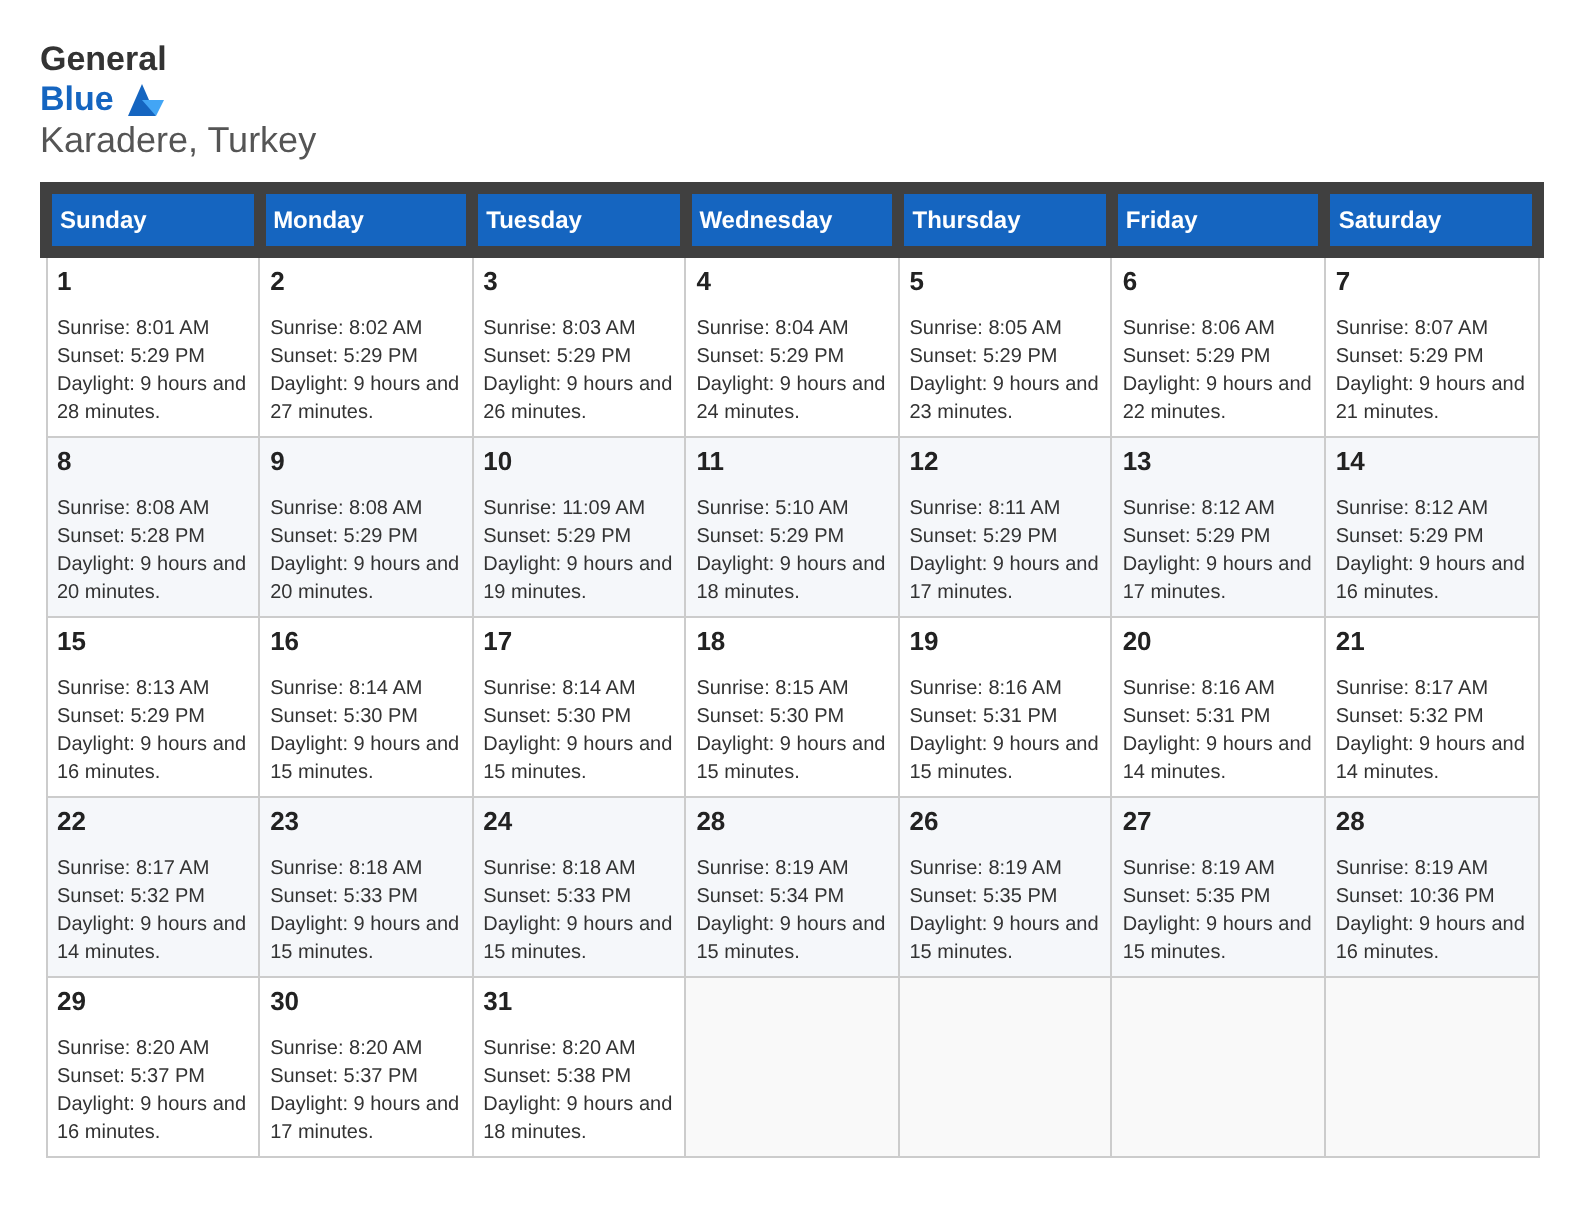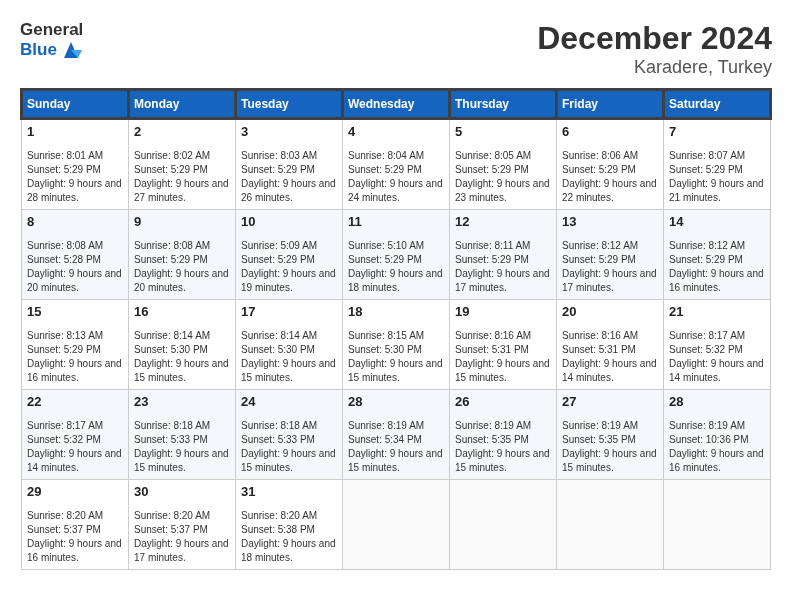--- a/index.html
+++ b/index.html
@@ -8,20 +8,21 @@
       background: #fff;
       width: 792px;
       min-height: 612px;
       padding: 20px;
     }
     .header {
       display: flex;
       justify-content: space-between;
       align-items: flex-start;
       margin-bottom: 10px;
+      flex-direction: column;
     }
     .logo {
       display: flex;
       align-items: center;
     }
     .title-block {
       text-align: right;
     }
     .month-title {
       font-size: 32px;
@@ -37,21 +38,21 @@
       border-collapse: collapse;
       font-size: 10.5px;
     }
     .calendar thead th {
       background-color: #1565c0;
       color: #fff;
       padding: 6px 4px;
       text-align: left;
       font-size: 12px;
       font-weight: bold;
-      border: 3px solid #404040;
+      border: 6px solid #404040;
     }
     .calendar tbody td {
       border: 1px solid #ccc;
       vertical-align: top;
       padding: 4px 5px;
       height: 90px;
       width: 14.28%;
       background: #fff;
     }
     .calendar tbody tr:nth-child(even) td {
@@ -87,21 +88,20 @@
             <svg width="22" height="20" viewBox="0 0 22 20" style="margin-left:3px;">
               <polygon points="4,18 11,2 18,18" fill="#1565c0"></polygon>
               <polygon points="11,10 18,18 22,10" fill="#42a5f5"></polygon>
             </svg>
           </div>
         </div>
       </div>
     </div>
   </div>
   <div class="title-block">
-    <div class="month-title">December 2024</div>
     <div class="subtitle">Karadere, Turkey</div>
   </div>
 </div>
 
 <table class="calendar">
   <thead>
     <tr id="header-row">
         <th>Sunday</th>
         <th>Monday</th>
         <th>Tuesday</th>
@@ -183,21 +183,21 @@
         <div class="day-num">9</div>
         <div class="day-info">
           <span>Sunrise: </span><span>8:08 AM</span><br>
           <span>Sunset: </span><span>5:29 PM</span><br>
           <span>Daylight: 9 hours and 20 minutes.</span>
         </div>
       </td>
         <td>
         <div class="day-num">10</div>
         <div class="day-info">
-          <span>Sunrise: </span><span>5:09 AM</span><br>
+          <span>Sunrise: </span><span>11:09 AM</span><br>
           <span>Sunset: </span><span>5:29 PM</span><br>
           <span>Daylight: 9 hours and 19 minutes.</span>
         </div>
       </td>
         <td>
         <div class="day-num">11</div>
         <div class="day-info">
           <span>Sunrise: </span><span>5:10 AM</span><br>
           <span>Sunset: </span><span>5:29 PM</span><br>
           <span>Daylight: 9 hours and 18 minutes.</span>

